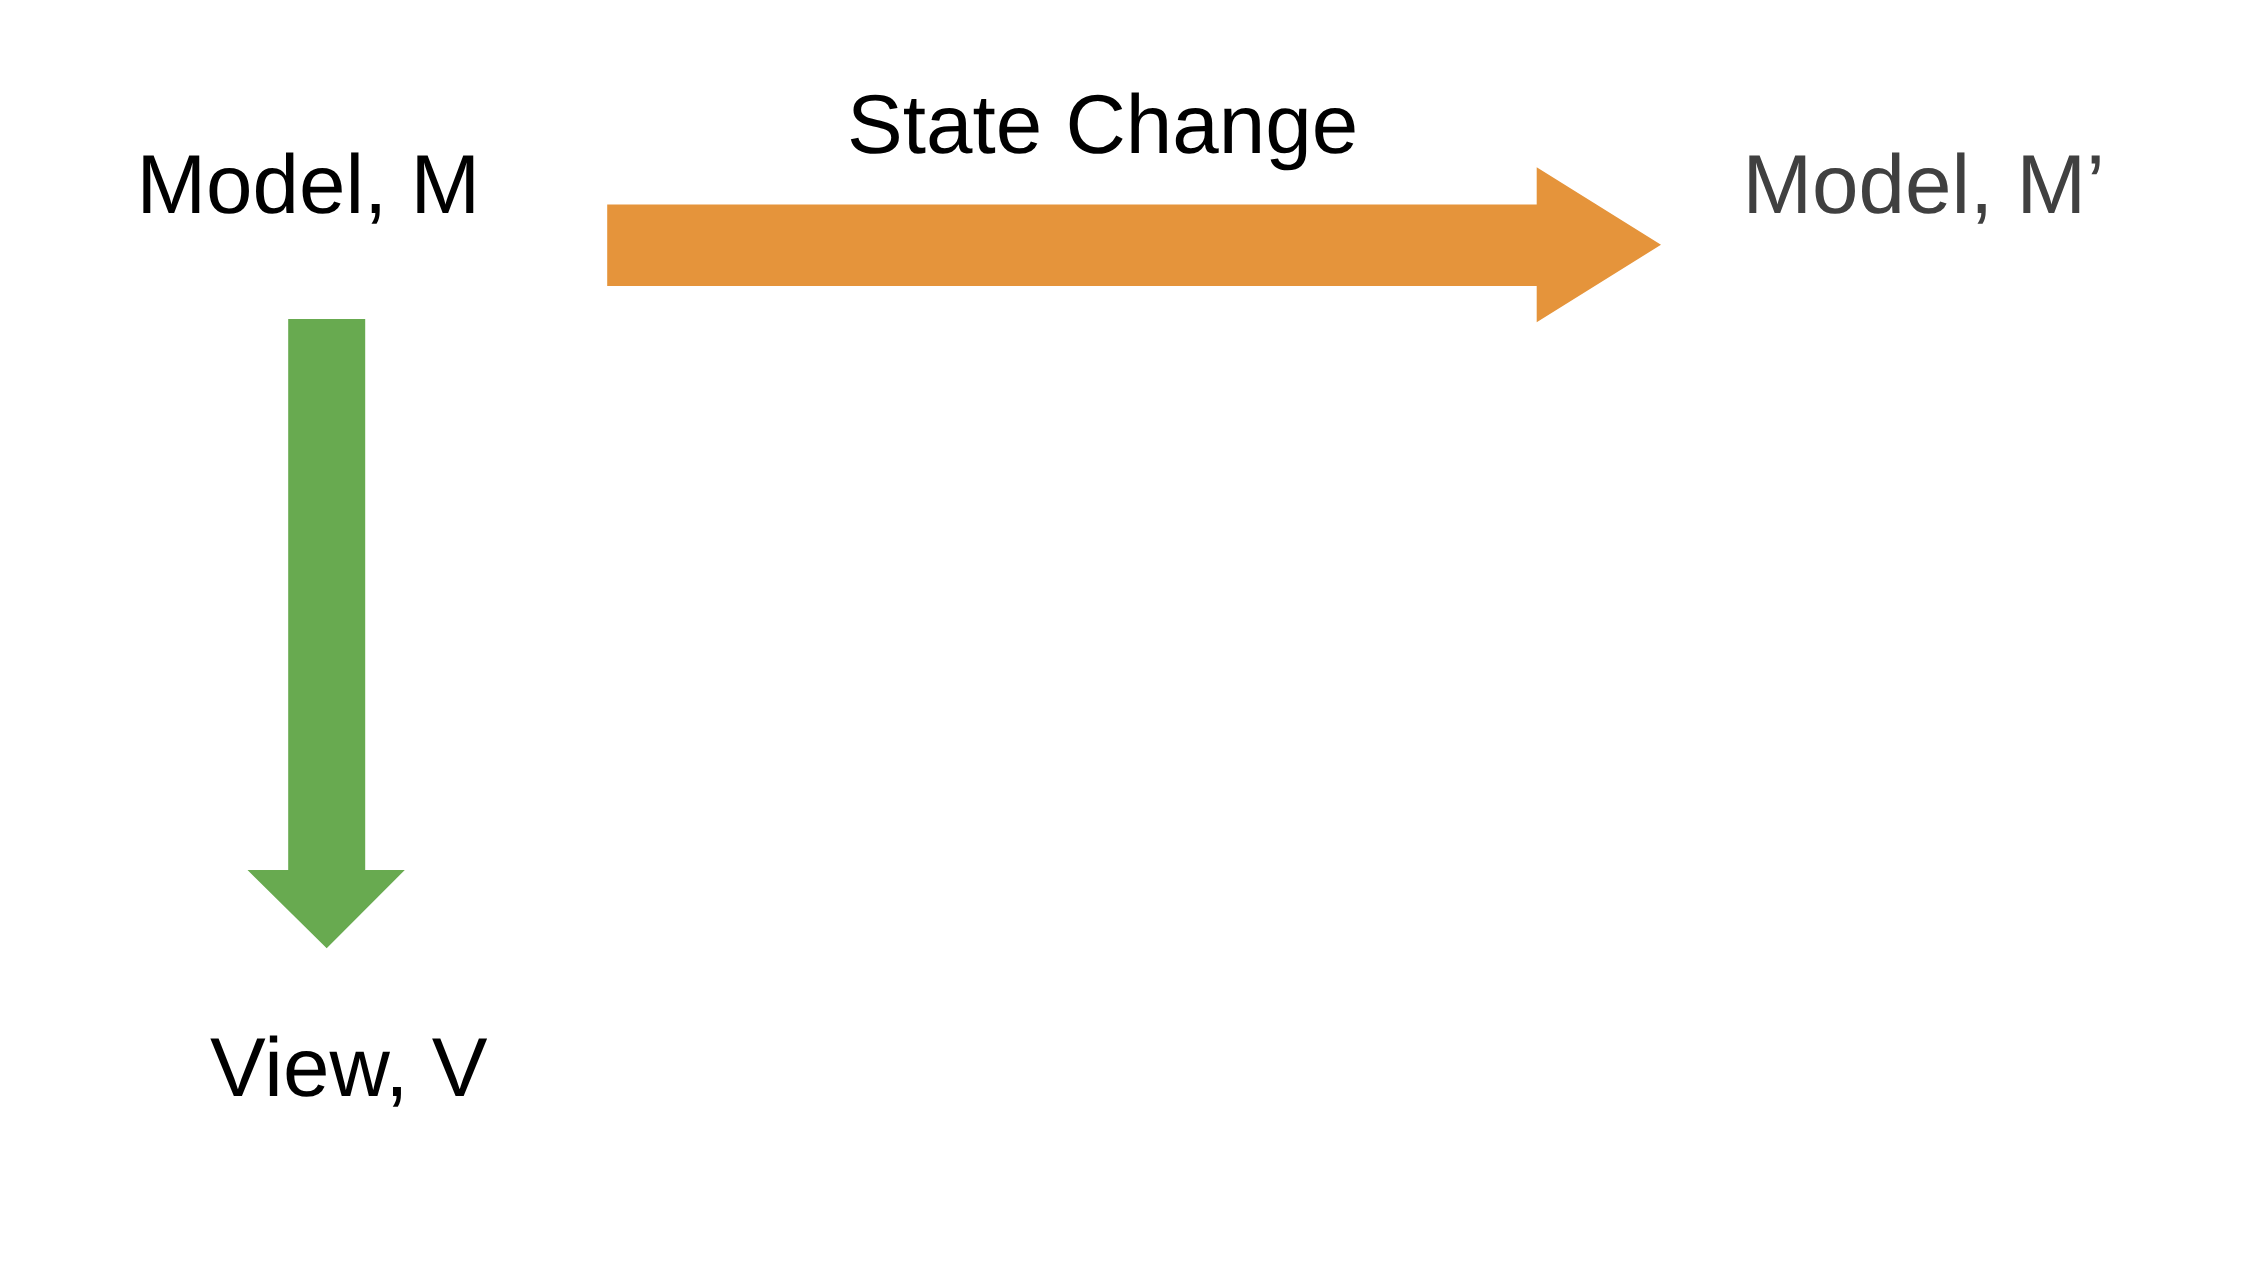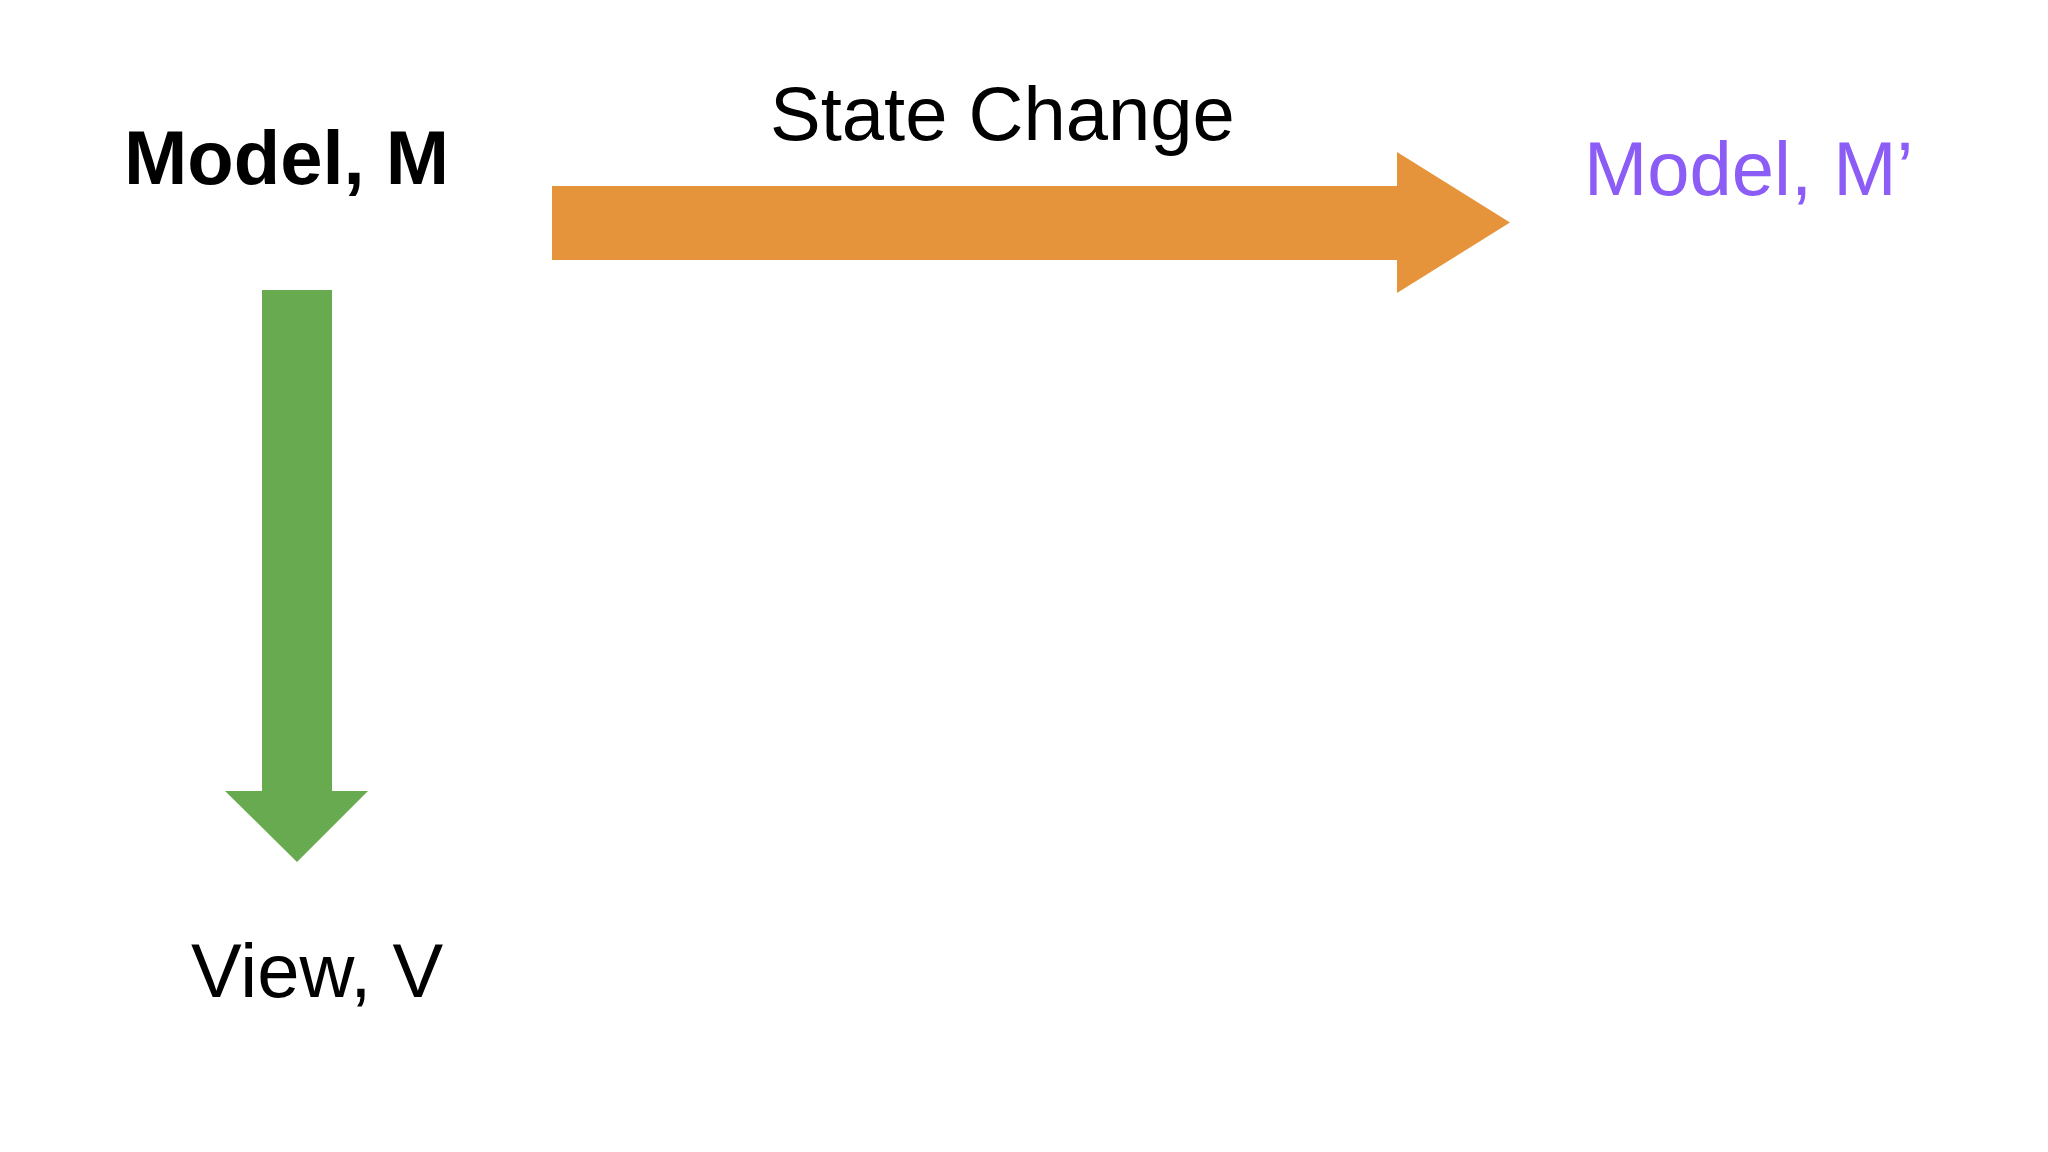--- a/index.html
+++ b/index.html
@@ -28,21 +28,21 @@
   .edge-label {
     position: absolute;
     color: #000000;
     font-family: "Liberation Sans", sans-serif;
     font-weight: 400;
     font-size: 76px;
     line-height: 1;
     white-space: nowrap;
   }
   
-  #label-model-m      { left: 124px;  top: 120px; font-weight: bold; }
+  #label-model-m      { left: 124px;  top: 131px; }
   #label-model-mprime { left: 1584px; top: 131px; }
   #label-view-v       { left: 155px;  top: 933px; }
   #label-state-change { left: 770px;  top: 76px;  }
 
   
   .arrow-svg {
     position: absolute;
     display: block;
     overflow: visible;
   }
@@ -51,21 +51,21 @@
 </style>
 </head>
 <body style="background: rgb(255, 255, 255);">
 
 <div id="canvas" style="background: rgb(255, 255, 255);">
 
   <div class="node-label" id="label-model-m" style="color: rgb(0, 0, 0);">Model, M</div>
 
   <div class="edge-label" id="label-state-change" style="color: rgb(0, 0, 0);">State Change</div>
 
-  <div class="node-label" id="label-model-mprime" style="color: #8b5cf6;">Model, M’</div>
+  <div class="node-label" id="label-model-mprime" style="color: #404040;">Model, M’</div>
 
   <div class="node-label" id="label-view-v" style="color: rgb(0, 0, 0); margin-left: 36px;">View, V</div>
 
   <svg id="arrow-state-change" class="arrow-svg" viewBox="0 0 990 170" aria-hidden="true">
 
     <polygon points="12,46 857,46 857,12 970,82.5 857,153 857,120 12,120" fill="#E5943B"></polygon>
   </svg>
 
   <svg id="arrow-model-view" class="arrow-svg" viewBox="0 0 180 600" aria-hidden="true">
 

